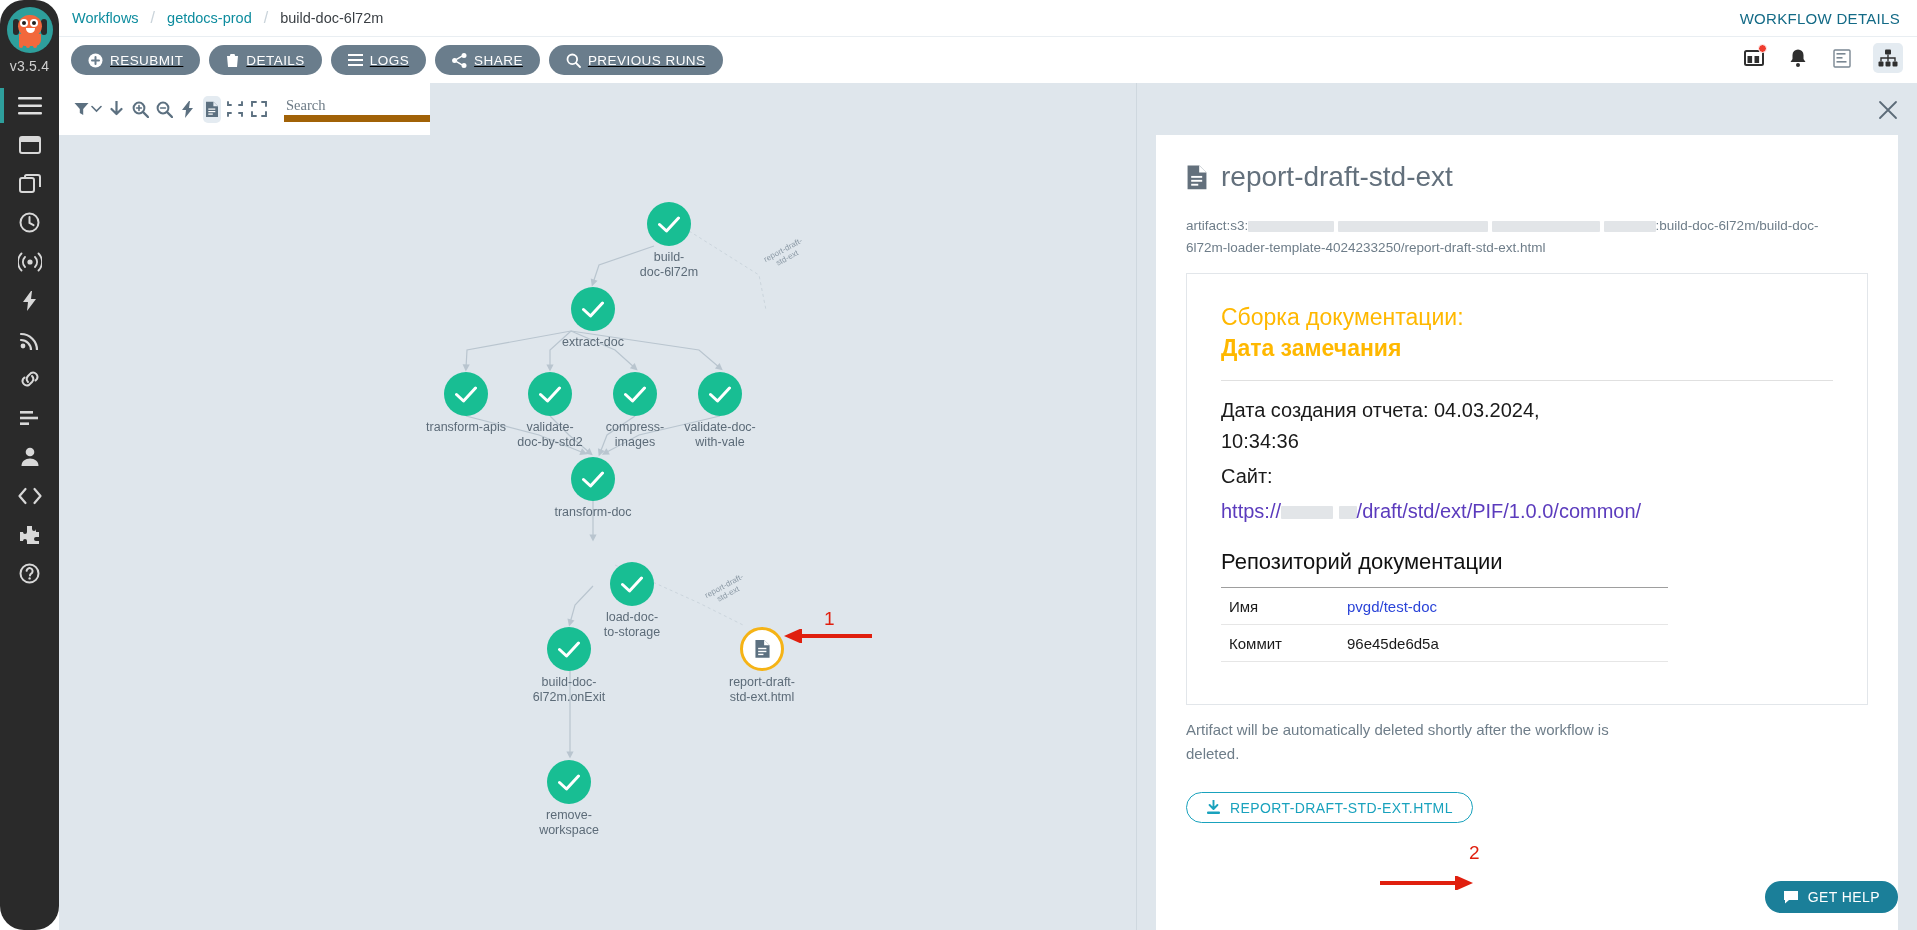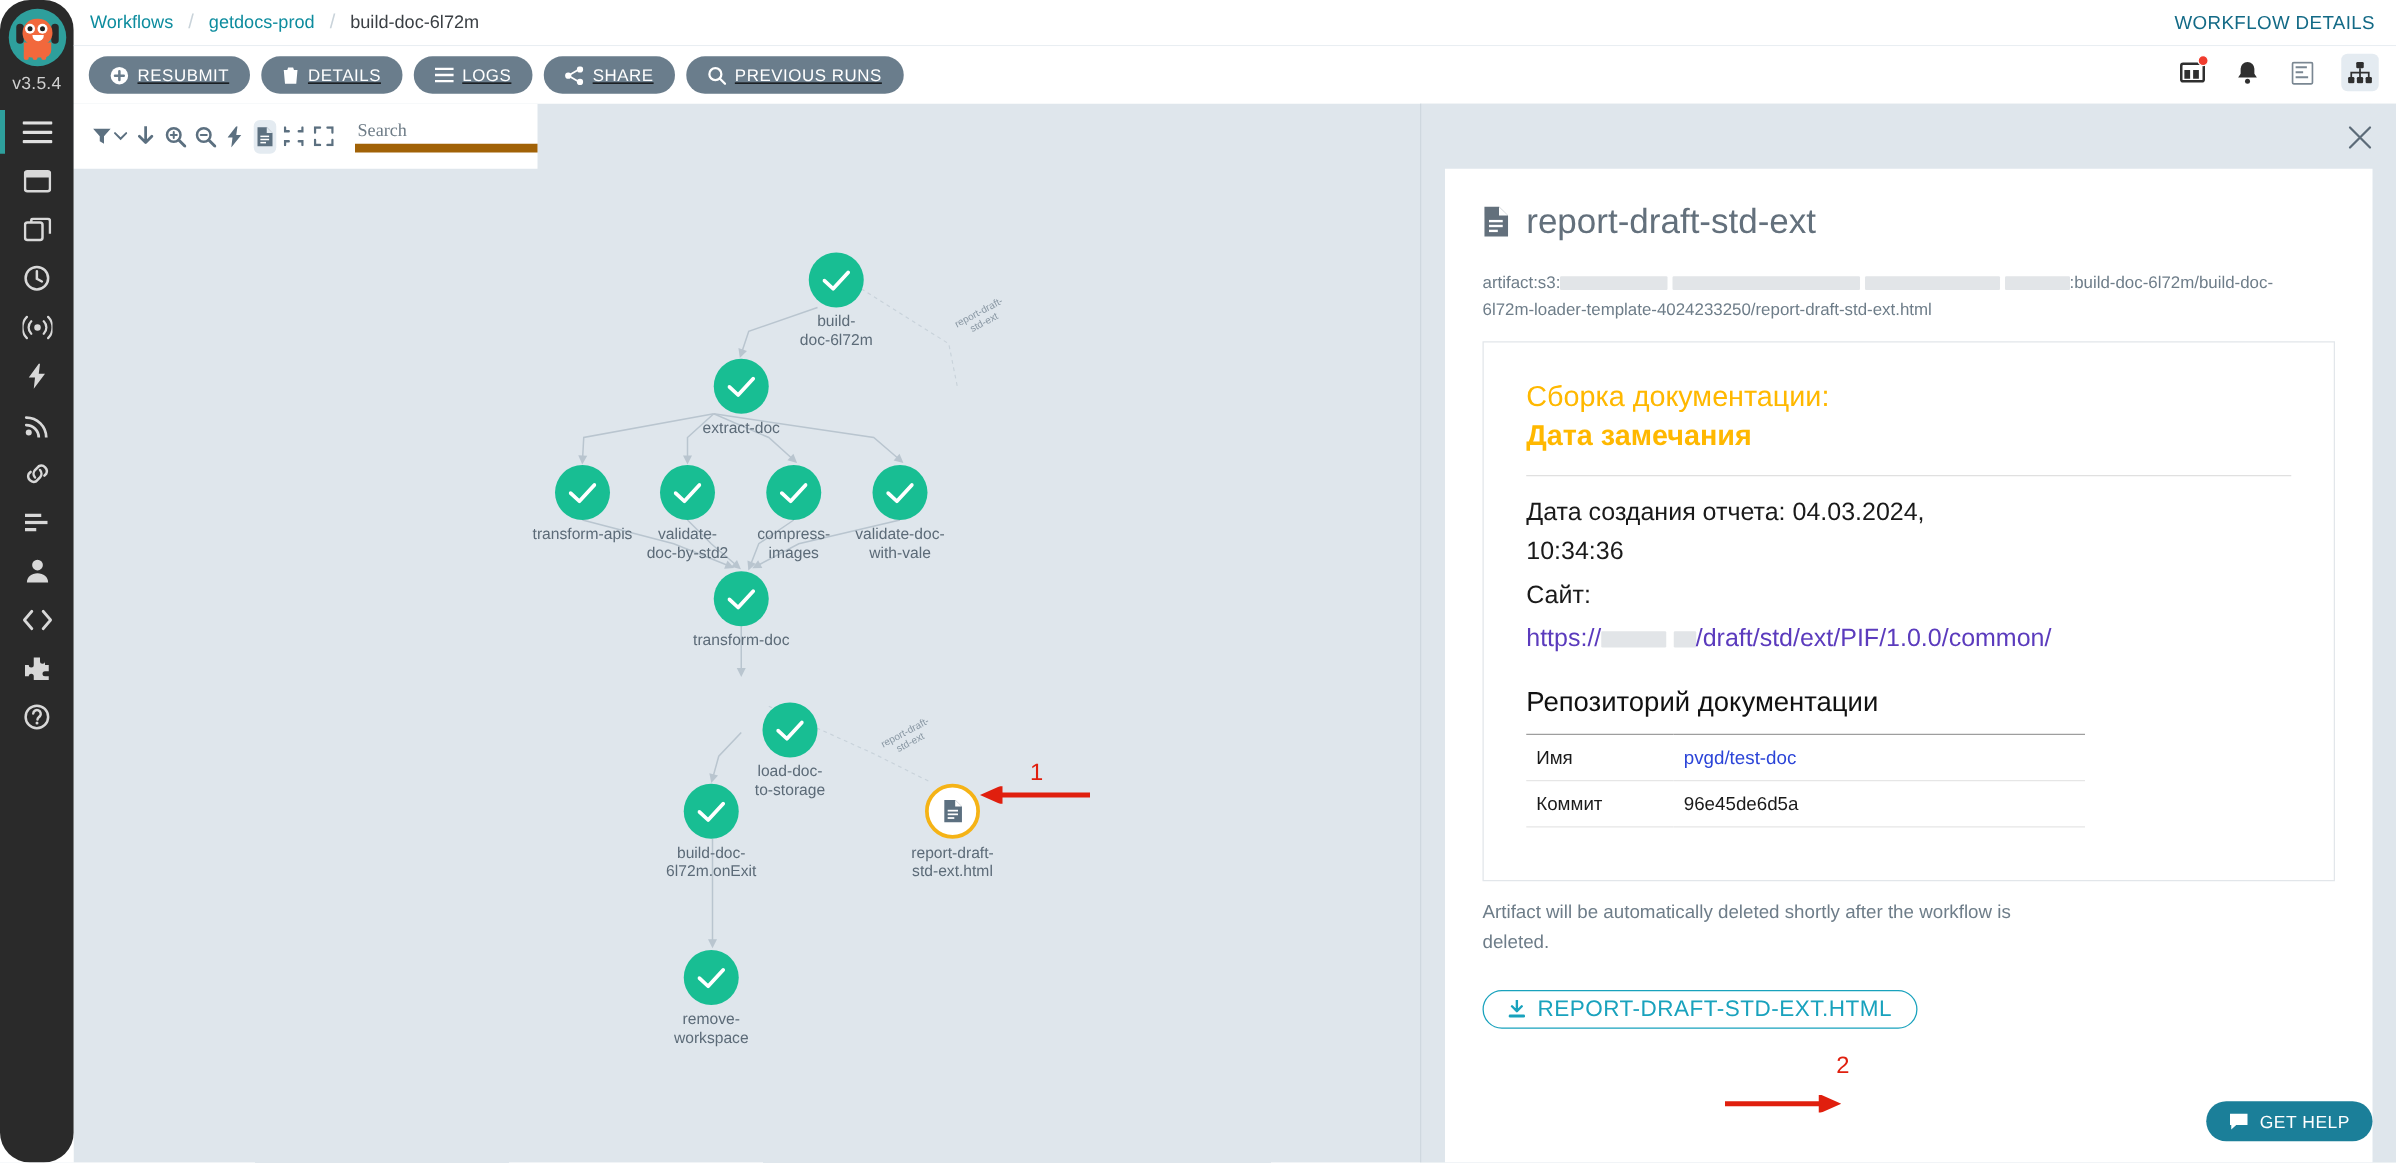--- a/index.html
+++ b/index.html
@@ -183,21 +183,21 @@
   .rep-table2 td { font-size: 15px; padding: 10px 12px 9px 8px; border-bottom: 1px solid #e6e6e6; }
   .rep-table2 td.k { color: #1a1a1a; width: 118px; }
   .rep-table2 td.v { color: #1a1a1a; }
   .rep-table2 td.v a { color: #2b44d8; }
 
   .del-note { margin-top: 13px; font-size: 15px; color: #6e7d89; line-height: 24px; width: 430px; }
   .dl-btn {
     margin-top: 26px; display: inline-flex; align-items: center; gap: 9px;
     height: 31px; padding: 0 19px; border-radius: 16px;
     border: 1px solid #19a2bd; color: #19a2bd; background: #fff;
-    font-size: 18px; letter-spacing: .4px; cursor: pointer;
+    font-size: 14px; letter-spacing: .4px; cursor: pointer;
     font-family: "Liberation Sans", sans-serif;
   }
 
   .gethelp {
     position: absolute; right: 19px; bottom: 17px;
     display: inline-flex; align-items: center; gap: 9px;
     height: 32px; padding: 0 18px; border-radius: 17px;
     background: #1b7f99; color: #fff; font-size: 14px; letter-spacing:.4px; cursor: pointer;
   }
 </style>

